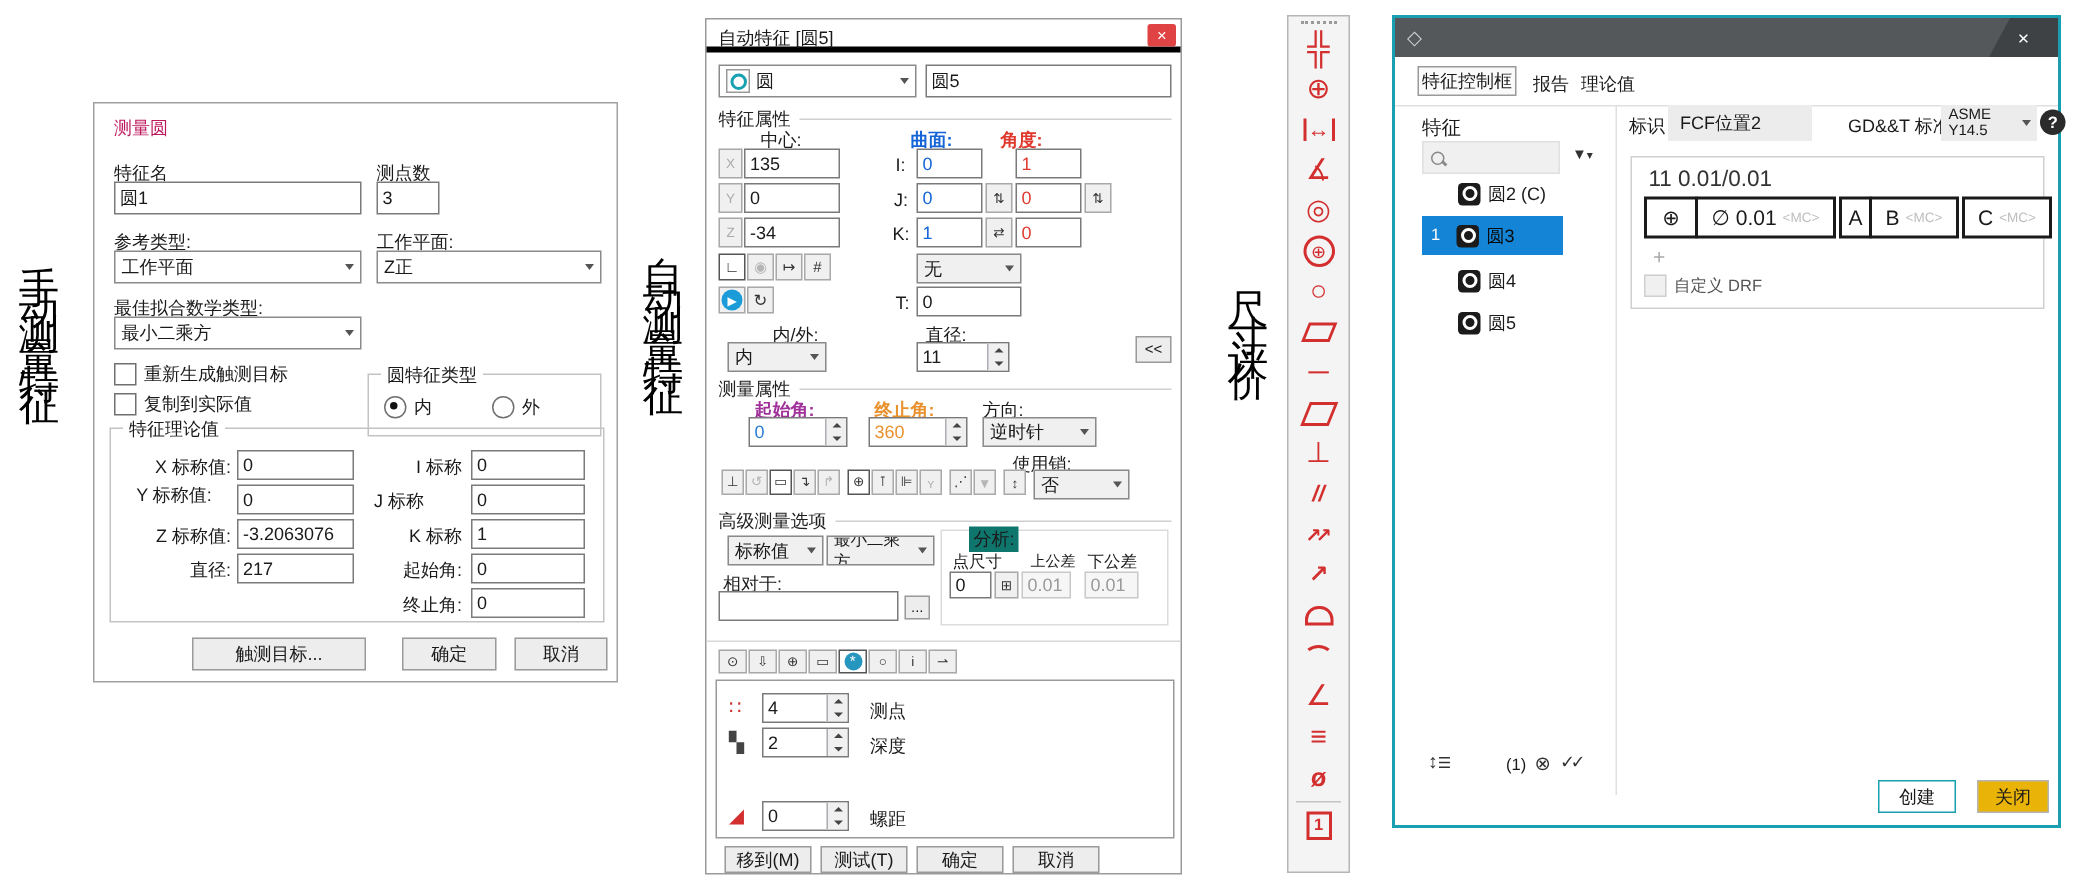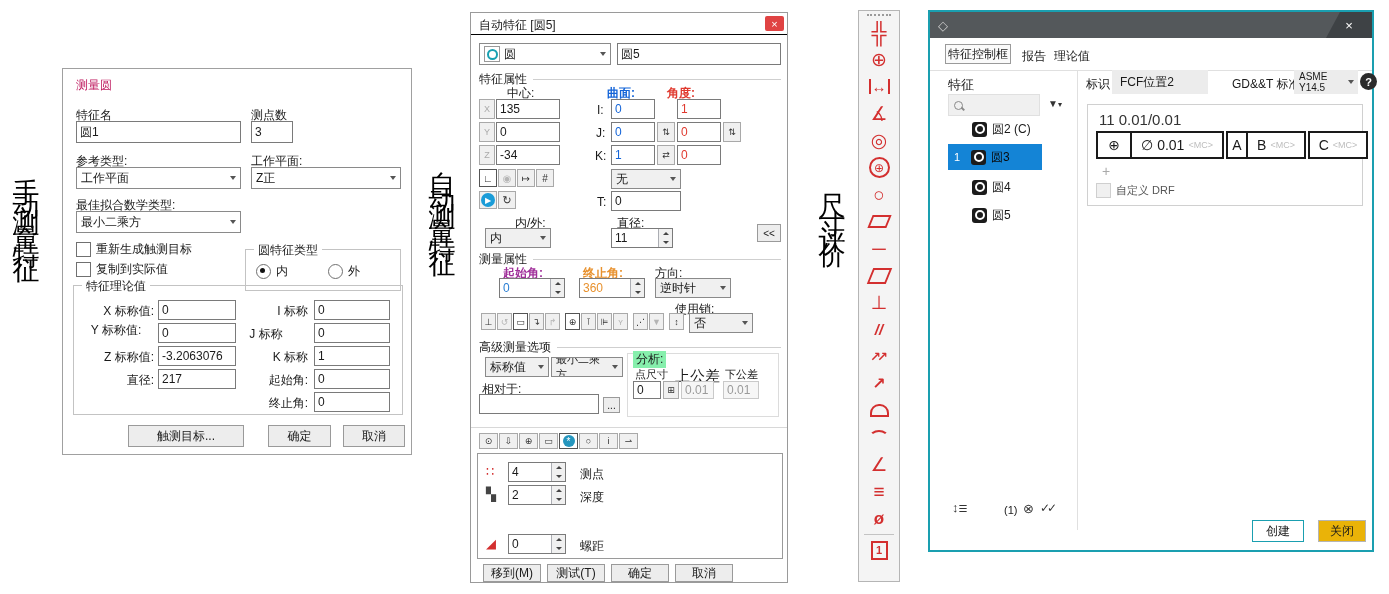--- a/index.html
+++ b/index.html
@@ -135,21 +135,21 @@
       <div class="d lb" style="left:150px;top:109px;width:84px;text-align:right">终止角:</div>
       <div class="d in" style="left:240px;top:106px;width:76px;height:20px">0</div>
     </div>
 
     <div class="d bt" style="left:65px;top:356px;width:116px;height:22px">触测目标...</div>
     <div class="d bt" style="left:205px;top:356px;width:63px;height:22px">确定</div>
     <div class="d bt" style="left:280px;top:356px;width:62px;height:22px">取消</div>
   </div>
 
   <div class="d" style="left:470px;top:12px;width:318px;height:571px;border:1px solid #9a9a9a;background:#fff">
-    <div class="d" style="left:0;top:0;width:100%;height:22px;border-bottom:1px solid #000000">
+    <div class="d" style="left:0;top:0;width:100%;height:22px;border-bottom:4px solid #000000">
       <span class="d lb" style="left:8px;top:4px">自动特征 [圆5]</span>
       <span class="d" style="right:3px;top:3px;width:19px;height:15px;background:#e04343;border-radius:2px;color:#fff;display:flex;align-items:center;justify-content:center;font-size:11px">×</span>
     </div>
 
     <div class="d cmb cmbw" style="left:8px;top:30px;width:132px;height:22px">
         <span class="cic"></span>
         <span>圆</span>
         <i class="ca"></i>
       </div>
     <div class="d in" style="left:146px;top:30px;width:164px;height:22px">圆5</div>
@@ -271,23 +271,23 @@
       </div>
     <div class="d cmb" style="left:80px;top:344px;width:72px;height:20px;font-size:11px">
         <span>最小二乘方</span>
         <i class="ca"></i>
       </div>
     <div class="d lb" style="left:11px;top:368px">相对于:</div>
     <div class="d in" style="left:8px;top:381px;width:120px;height:20px"></div>
     <div class="d bt" style="left:132px;top:384px;width:17px;height:16px;font-size:10px">...</div>
 
     <div class="d gb" style="left:156px;top:340px;width:152px;height:64px;border-color:#dcdcdc"></div>
-    <div class="d lb" style="left:162px;top:338px;background:#86efac;padding:0 3px">分析:</div>
+    <div class="d lb" style="left:175px;top:338px;background:#0f766e;padding:0 3px">分析:</div>
     <div class="d lb" style="left:164px;top:354px;font-size:11px">点尺寸</div>
-    <div class="d lb" style="left:204px;top:354px;font-size:15px">上公差</div>
+    <div class="d lb" style="left:216px;top:354px;font-size:10px">上公差</div>
     <div class="d lb" style="left:254px;top:354px;font-size:11px">下公差</div>
     <div class="d in" style="left:162px;top:368px;width:28px;height:18px">0</div>
     <div class="d sbt" style="left:192px;top:368px;width:16px;height:18px">⊞</div>
     <div class="d in dis" style="left:210px;top:368px;width:33px;height:18px">0.01</div>
     <div class="d in dis" style="left:252px;top:368px;width:36px;height:18px">0.01</div>
 
     <div class="d" style="left:0;top:414px;width:100%;border-top:1px solid #d8d8d8"></div>
     <div class="d sbt" style="left:8px;top:420px;width:19px;height:16px">⊙</div>
     <div class="d sbt" style="left:28px;top:420px;width:19px;height:16px">⇩</div>
     <div class="d sbt" style="left:48px;top:420px;width:19px;height:16px">⊕</div>

